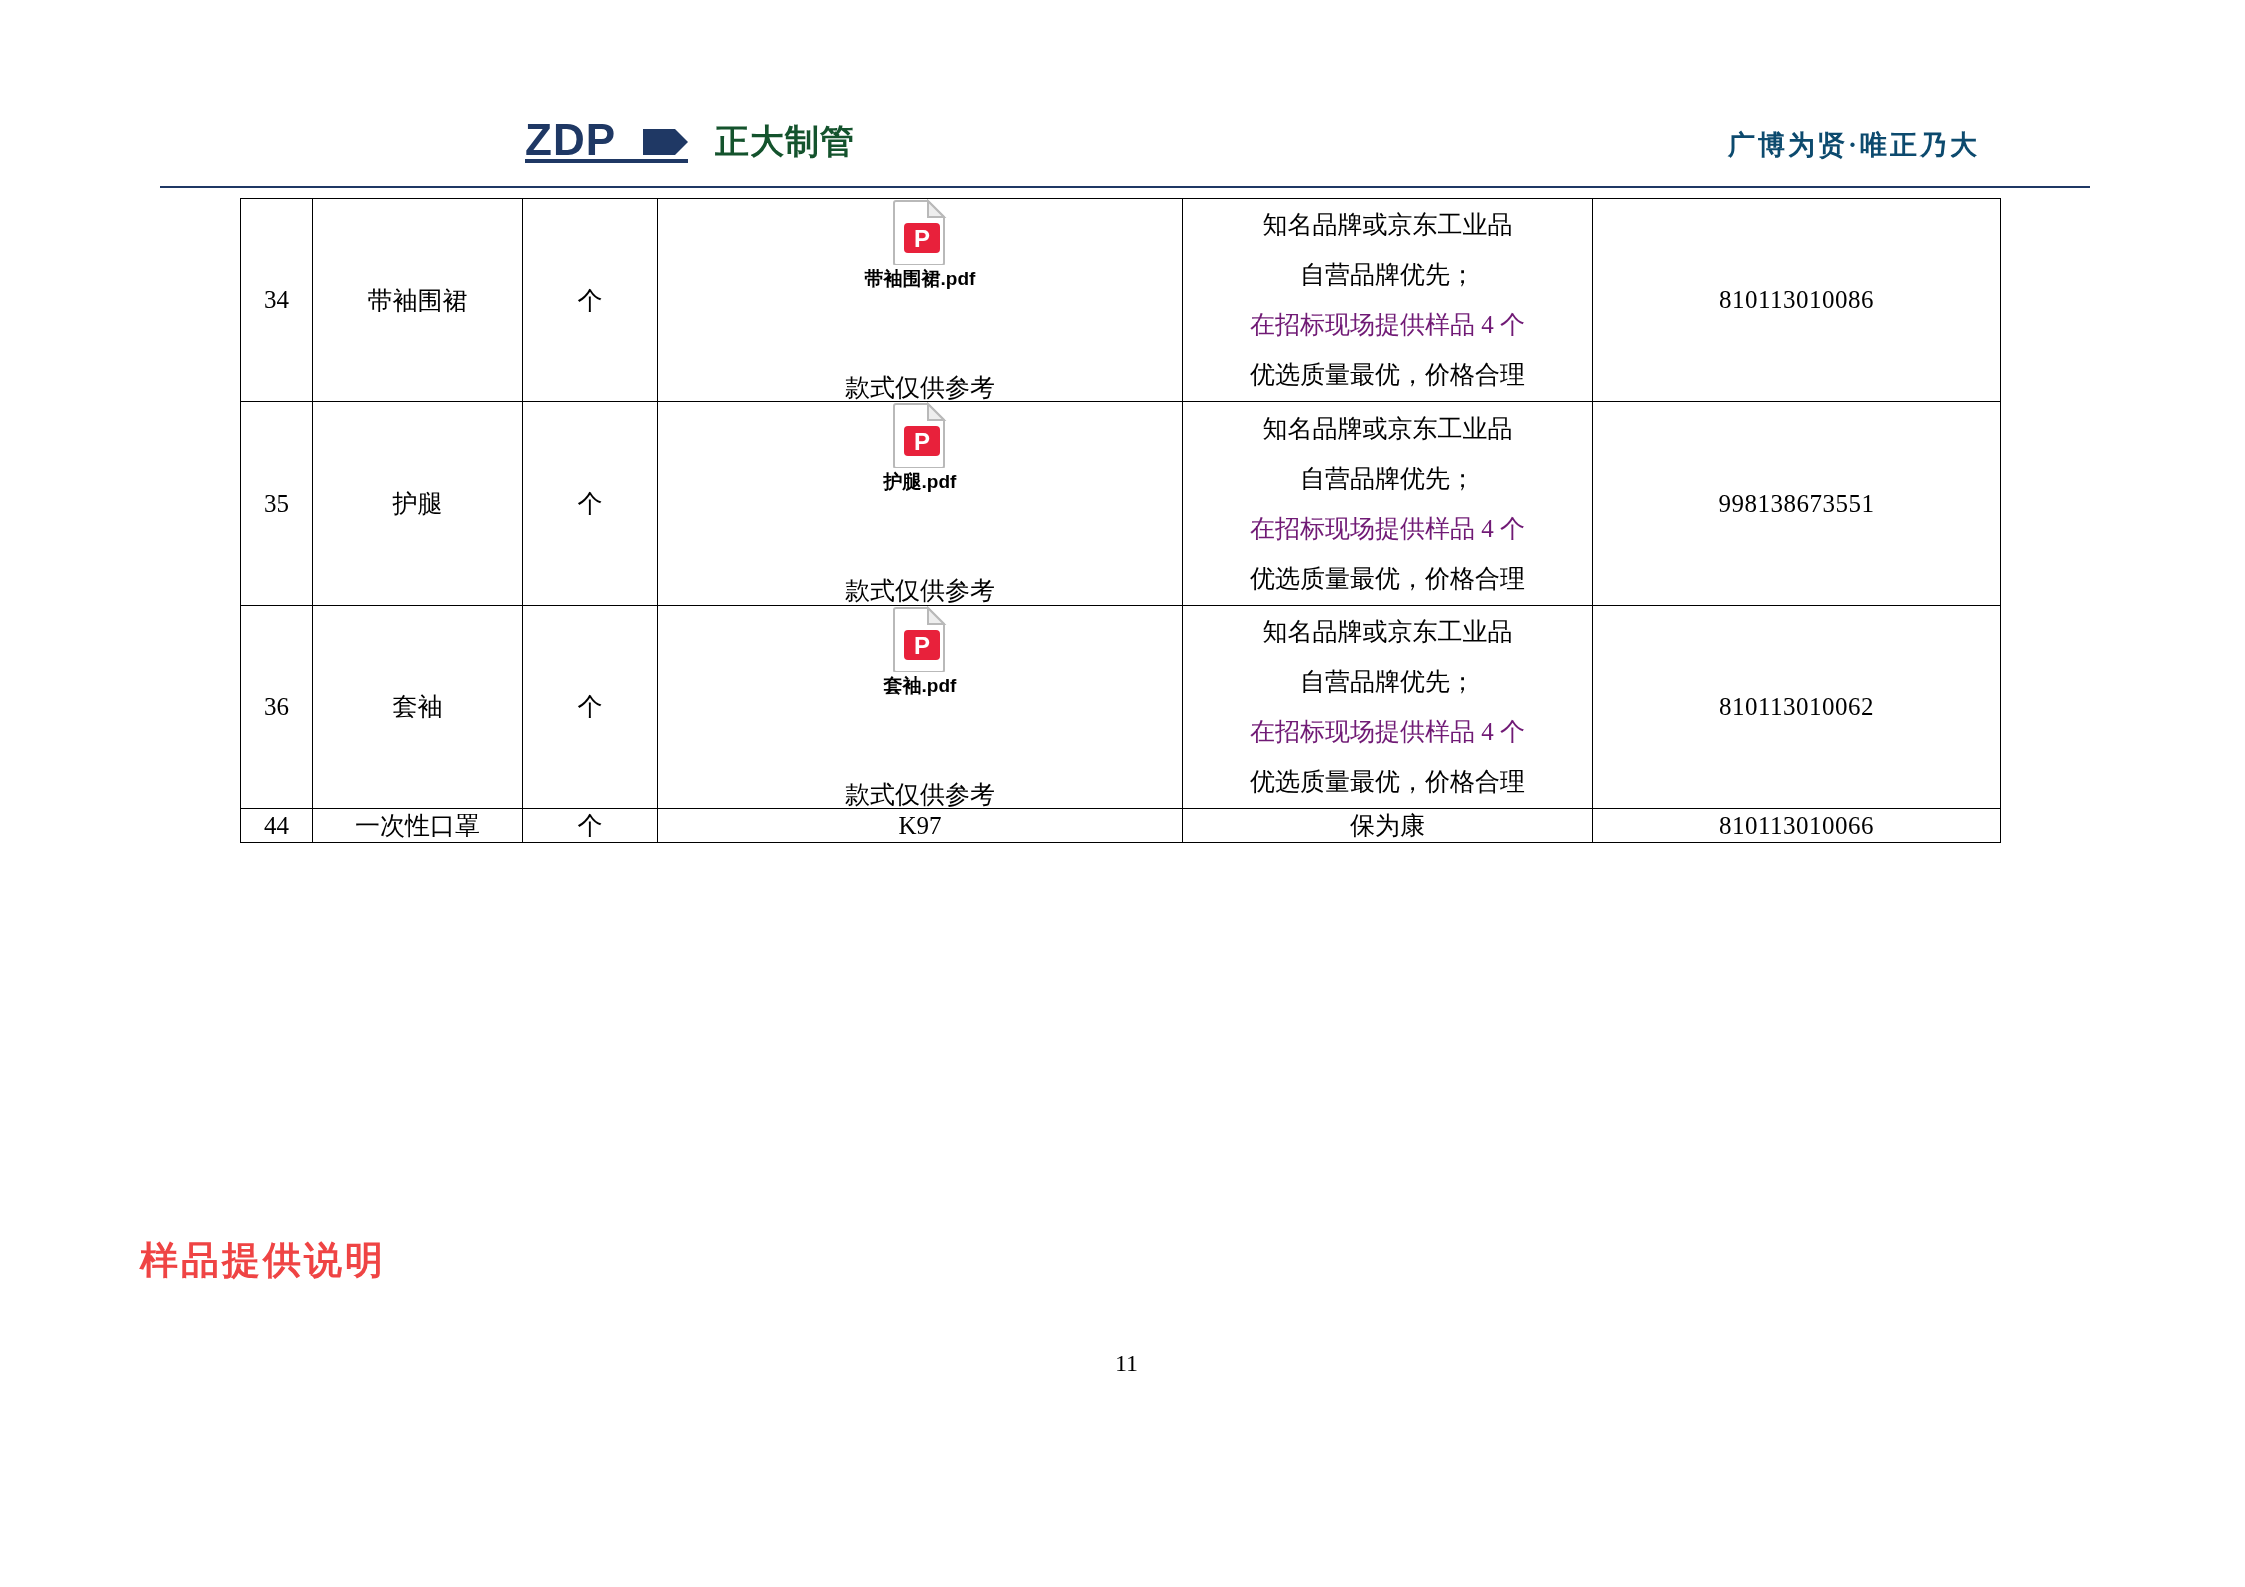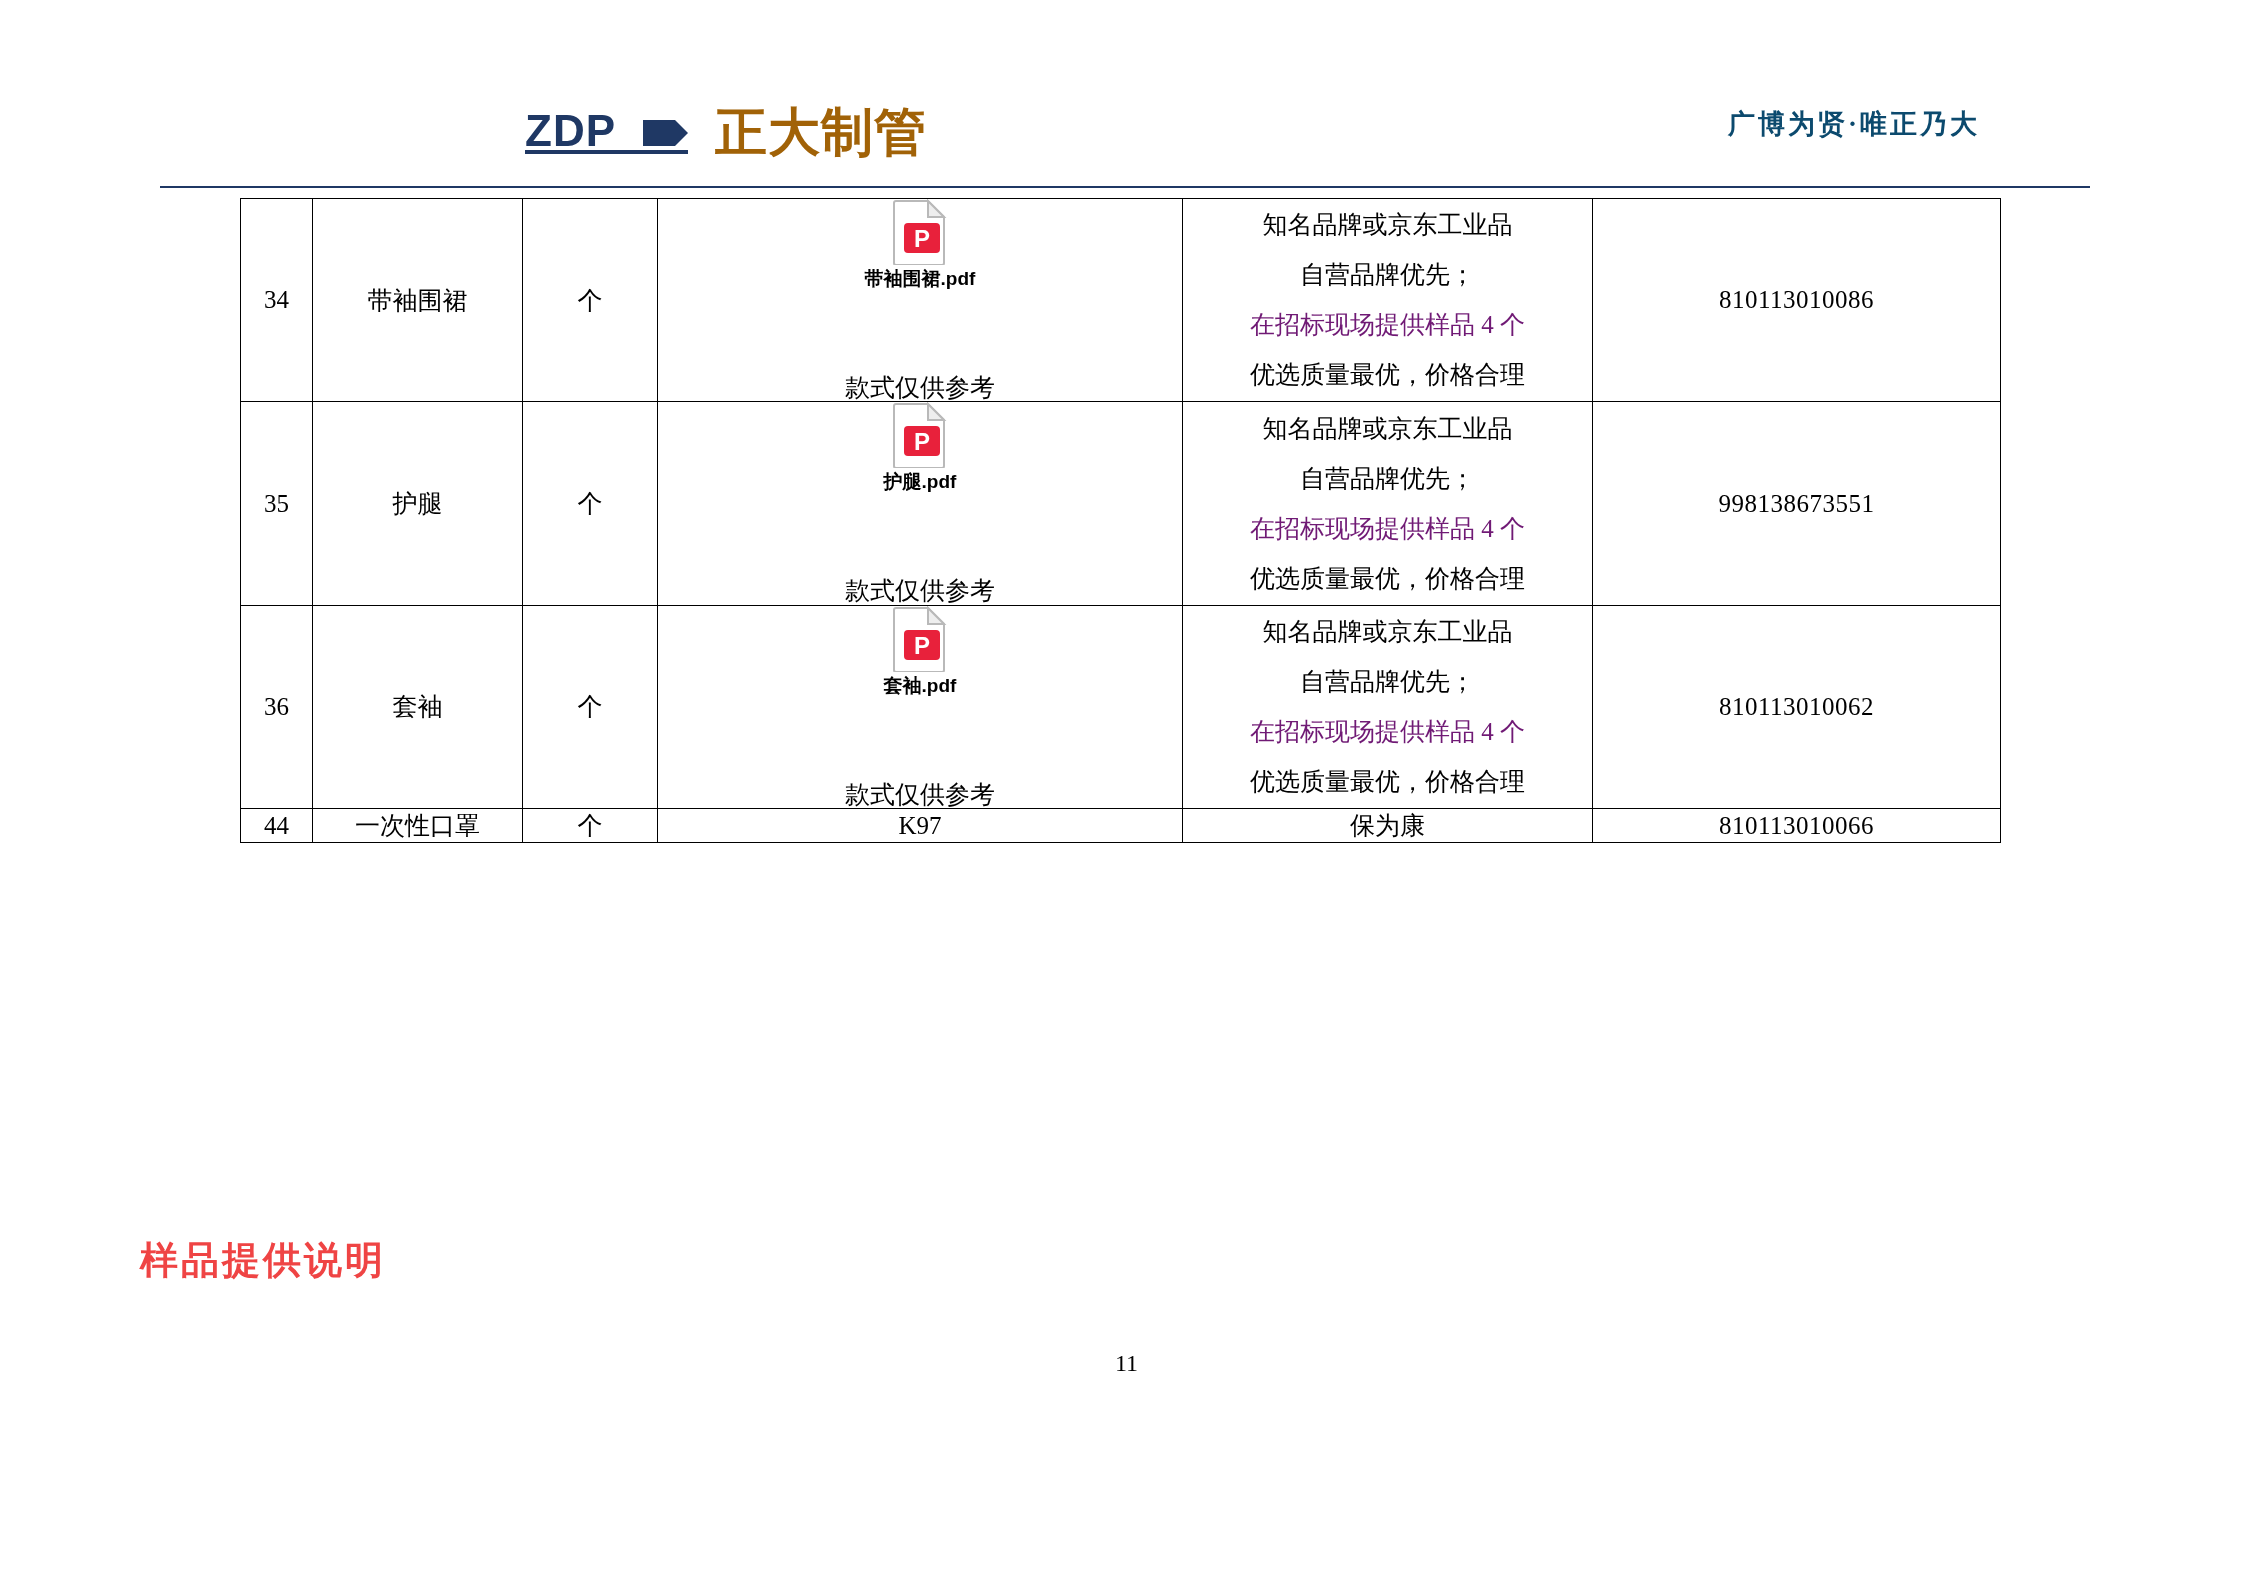--- a/index.html
+++ b/index.html
@@ -13,41 +13,41 @@
   .page {
     position: relative;
     width: 2245px;
     height: 1587px;
     background: #ffffff;
     overflow: hidden;
   }
   .header {
     position: absolute;
     left: 160px;
-    top: 98px;
+    top: 119px;
     width: 1930px;
     height: 78px;
   }
   .logo-wrap {
     position: absolute;
     left: 365px;
     top: 0;
     display: flex;
     align-items: center;
     gap: 18px;
   }
   .logo-mark {
     display: flex;
     align-items: center;
   }
   .logo-text {
     font-family: "Liberation Sans", sans-serif;
-    font-size: 52px;
-    font-weight: bold;
-    color: #a16207;
+    font-size: 34px;
+    font-weight: bold;
+    color: #14532d;
     letter-spacing: 1px;
   }
   .slogan {
     position: absolute;
     right: 110px;
     top: 8px;
     font-family: "Liberation Serif", serif;
     font-size: 27px;
     font-weight: bold;
     color: #0c4a6e;

